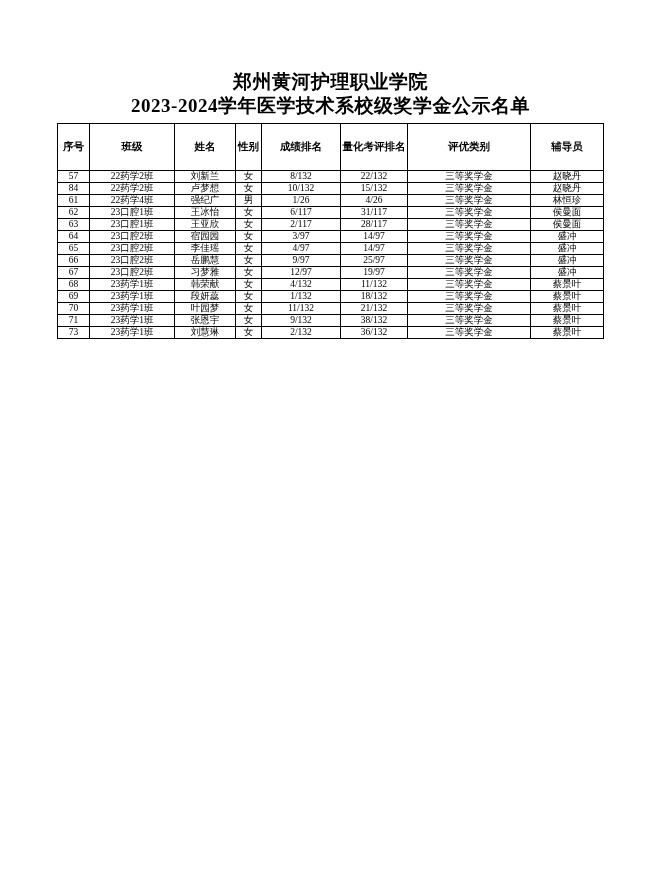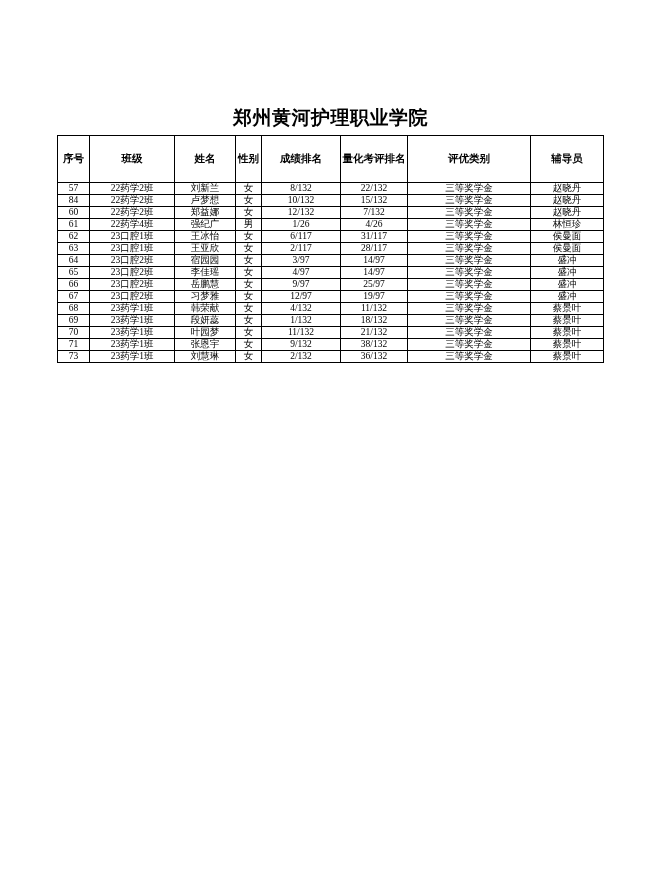--- a/index.html
+++ b/index.html
@@ -10,21 +10,21 @@
   .page {
     position: relative;
     width: 661px;
     height: 875px;
     background: #ffffff;
     color: #000000;
     font-family: "Liberation Serif", "DejaVu Serif", serif;
     overflow: hidden;
   }
   .titles {
-    padding-top: 106px;
+    padding-top: 70px;
     text-align: center;
   }
   .title-line {
     font-size: 19px;
     font-weight: bold;
     line-height: 24px;
     letter-spacing: 0.5px;
     white-space: nowrap;
   }
   table.roster {
@@ -54,20 +54,21 @@
     font-weight: normal;
   }
 </style>
 </head>
 <body>
 
 <div class="page">
 
   <div class="titles">
     <div class="title-line">郑州黄河护理职业学院</div>
+    <div class="title-line">2023-2024学年医学技术系校级奖学金公示名单</div>
   </div>
 
   <table class="roster">
     <colgroup>
       <col style="width:32px">
       <col style="width:85px">
       <col style="width:61px">
       <col style="width:26px">
       <col style="width:79px">
       <col style="width:67px">
@@ -101,30 +102,20 @@
           <td>84</td>
           <td>22药学2班</td>
           <td>卢梦想</td>
           <td>女</td>
           <td>10/132</td>
           <td>15/132</td>
           <td>三等奖学金</td>
           <td>赵晓丹</td>
         </tr>
         <tr>
-          <td>60</td>
-          <td>22药学2班</td>
-          <td>郑益娜</td>
-          <td>女</td>
-          <td>12/132</td>
-          <td>7/132</td>
-          <td>三等奖学金</td>
-          <td>赵晓丹</td>
-        </tr>
-        <tr>
           <td>61</td>
           <td>22药学4班</td>
           <td>强纪广</td>
           <td>男</td>
           <td>1/26</td>
           <td>4/26</td>
           <td>三等奖学金</td>
           <td>林恒珍</td>
         </tr>
         <tr>

